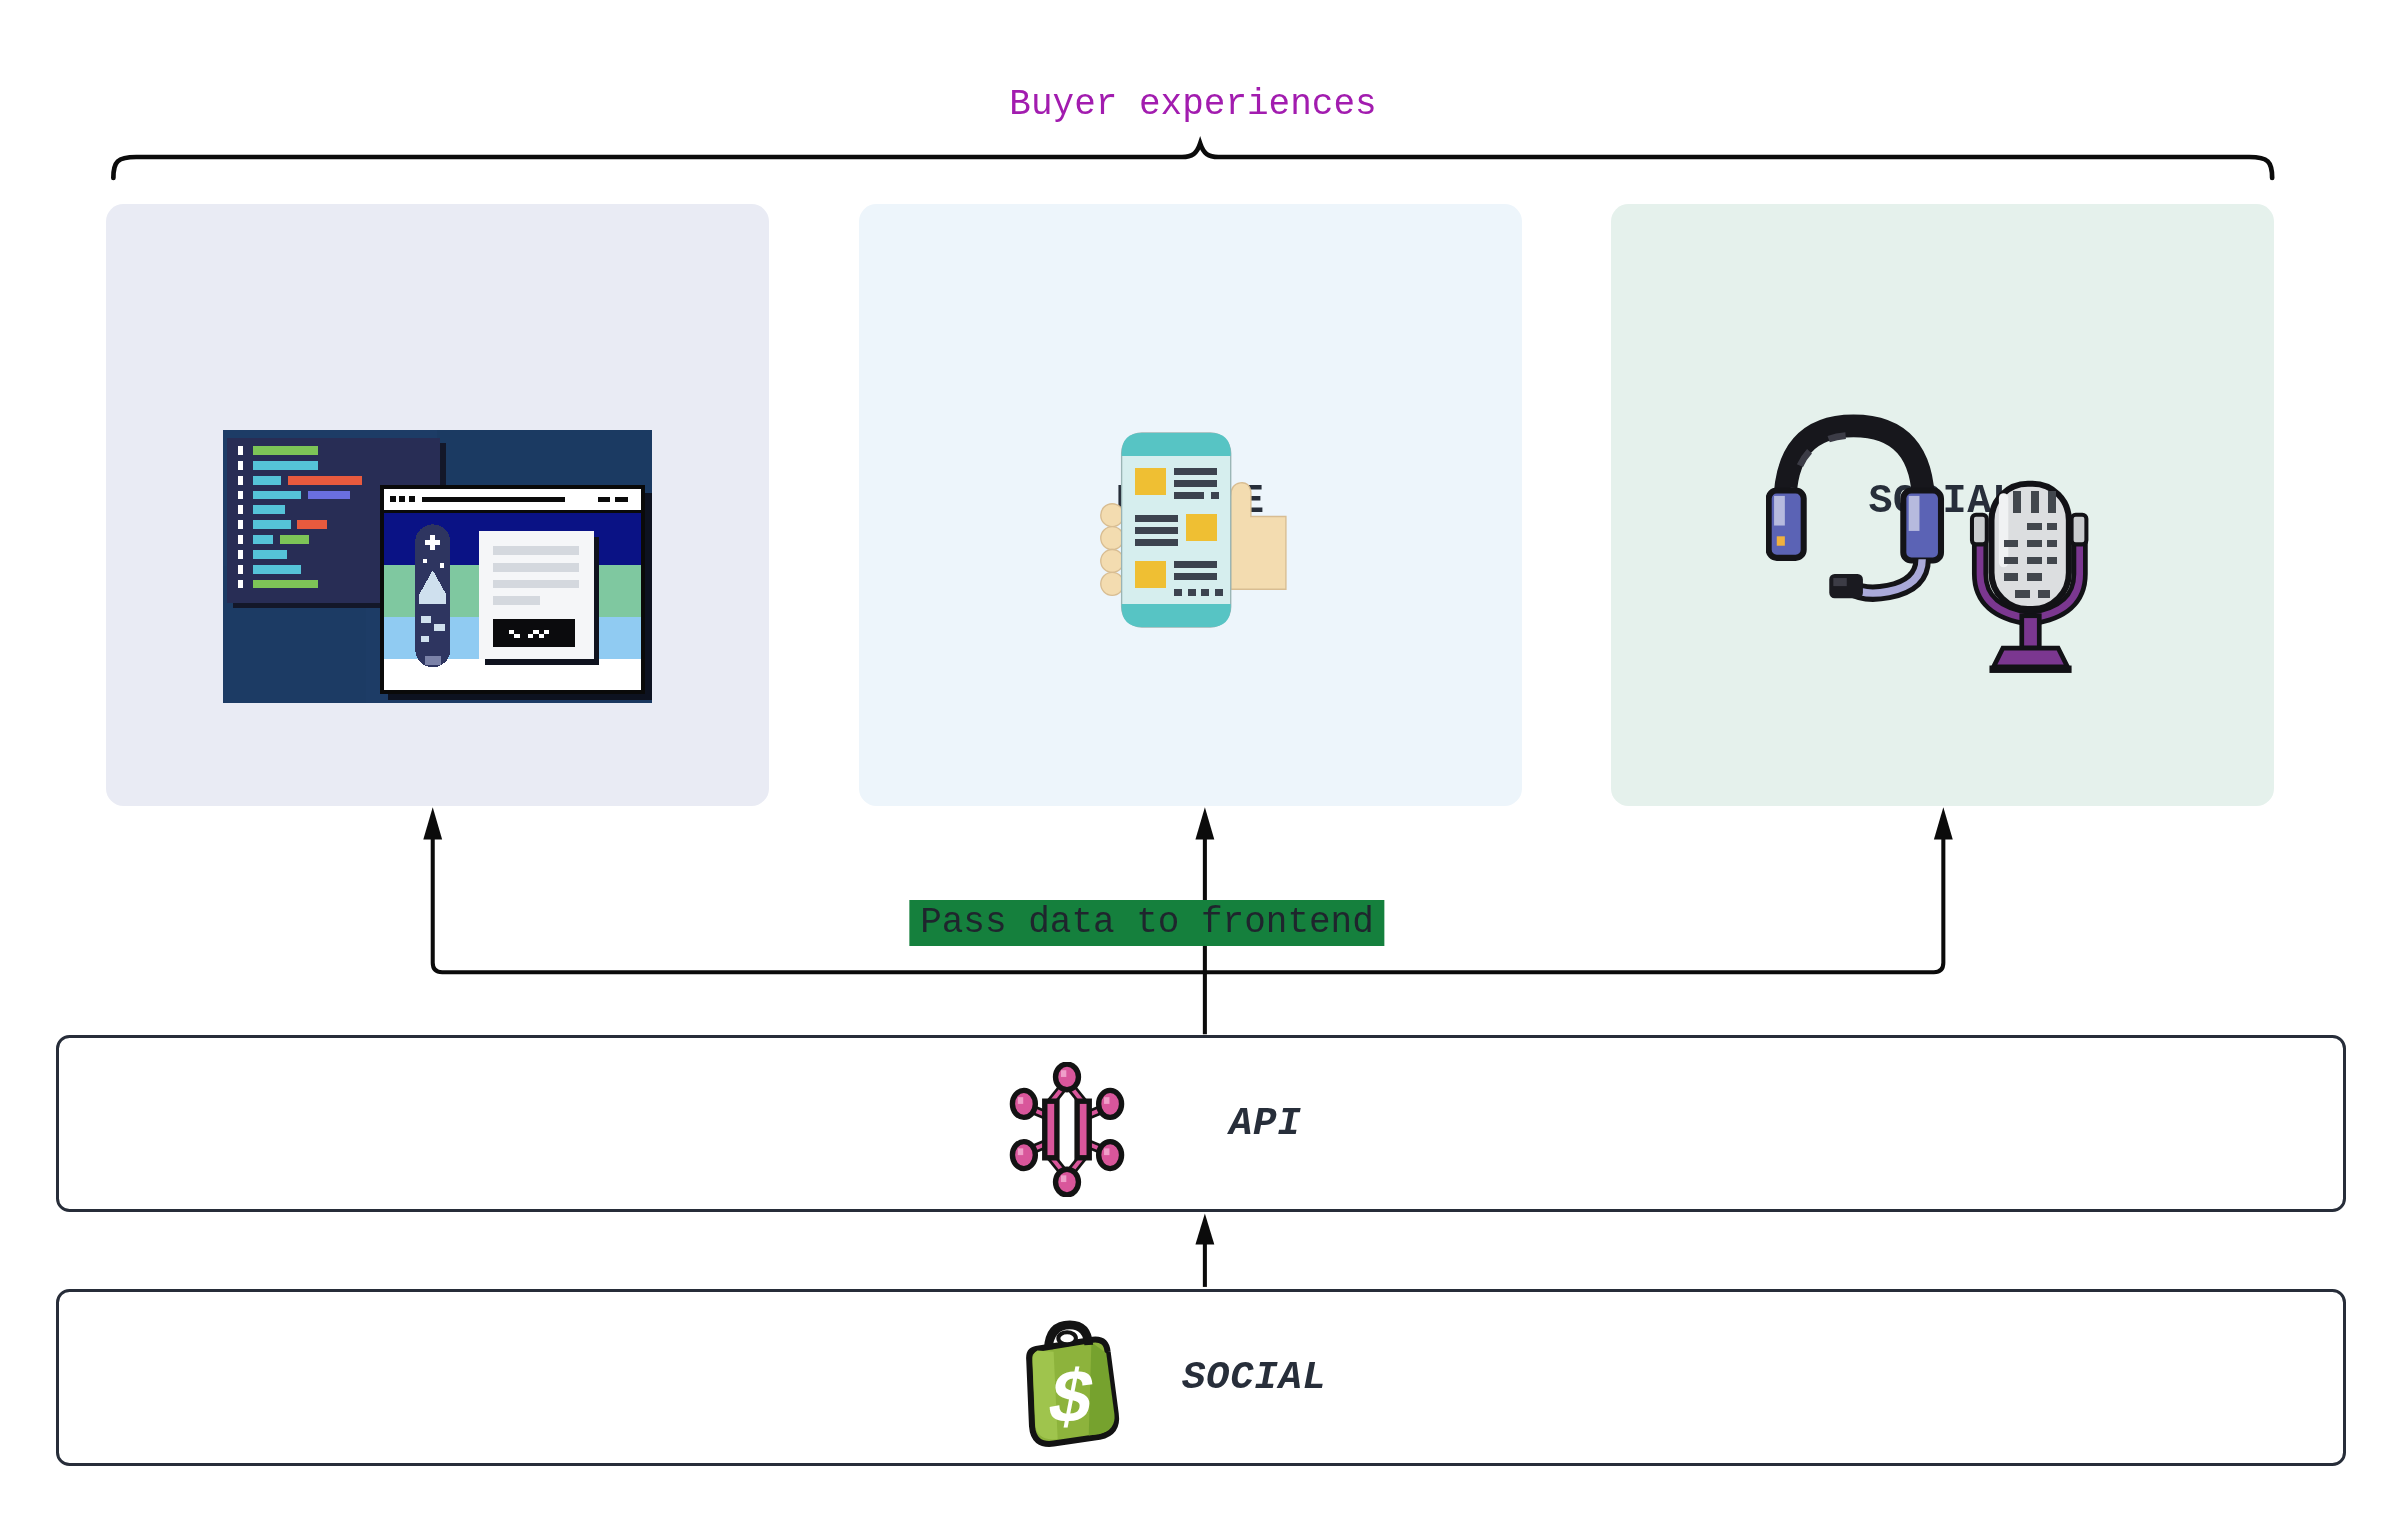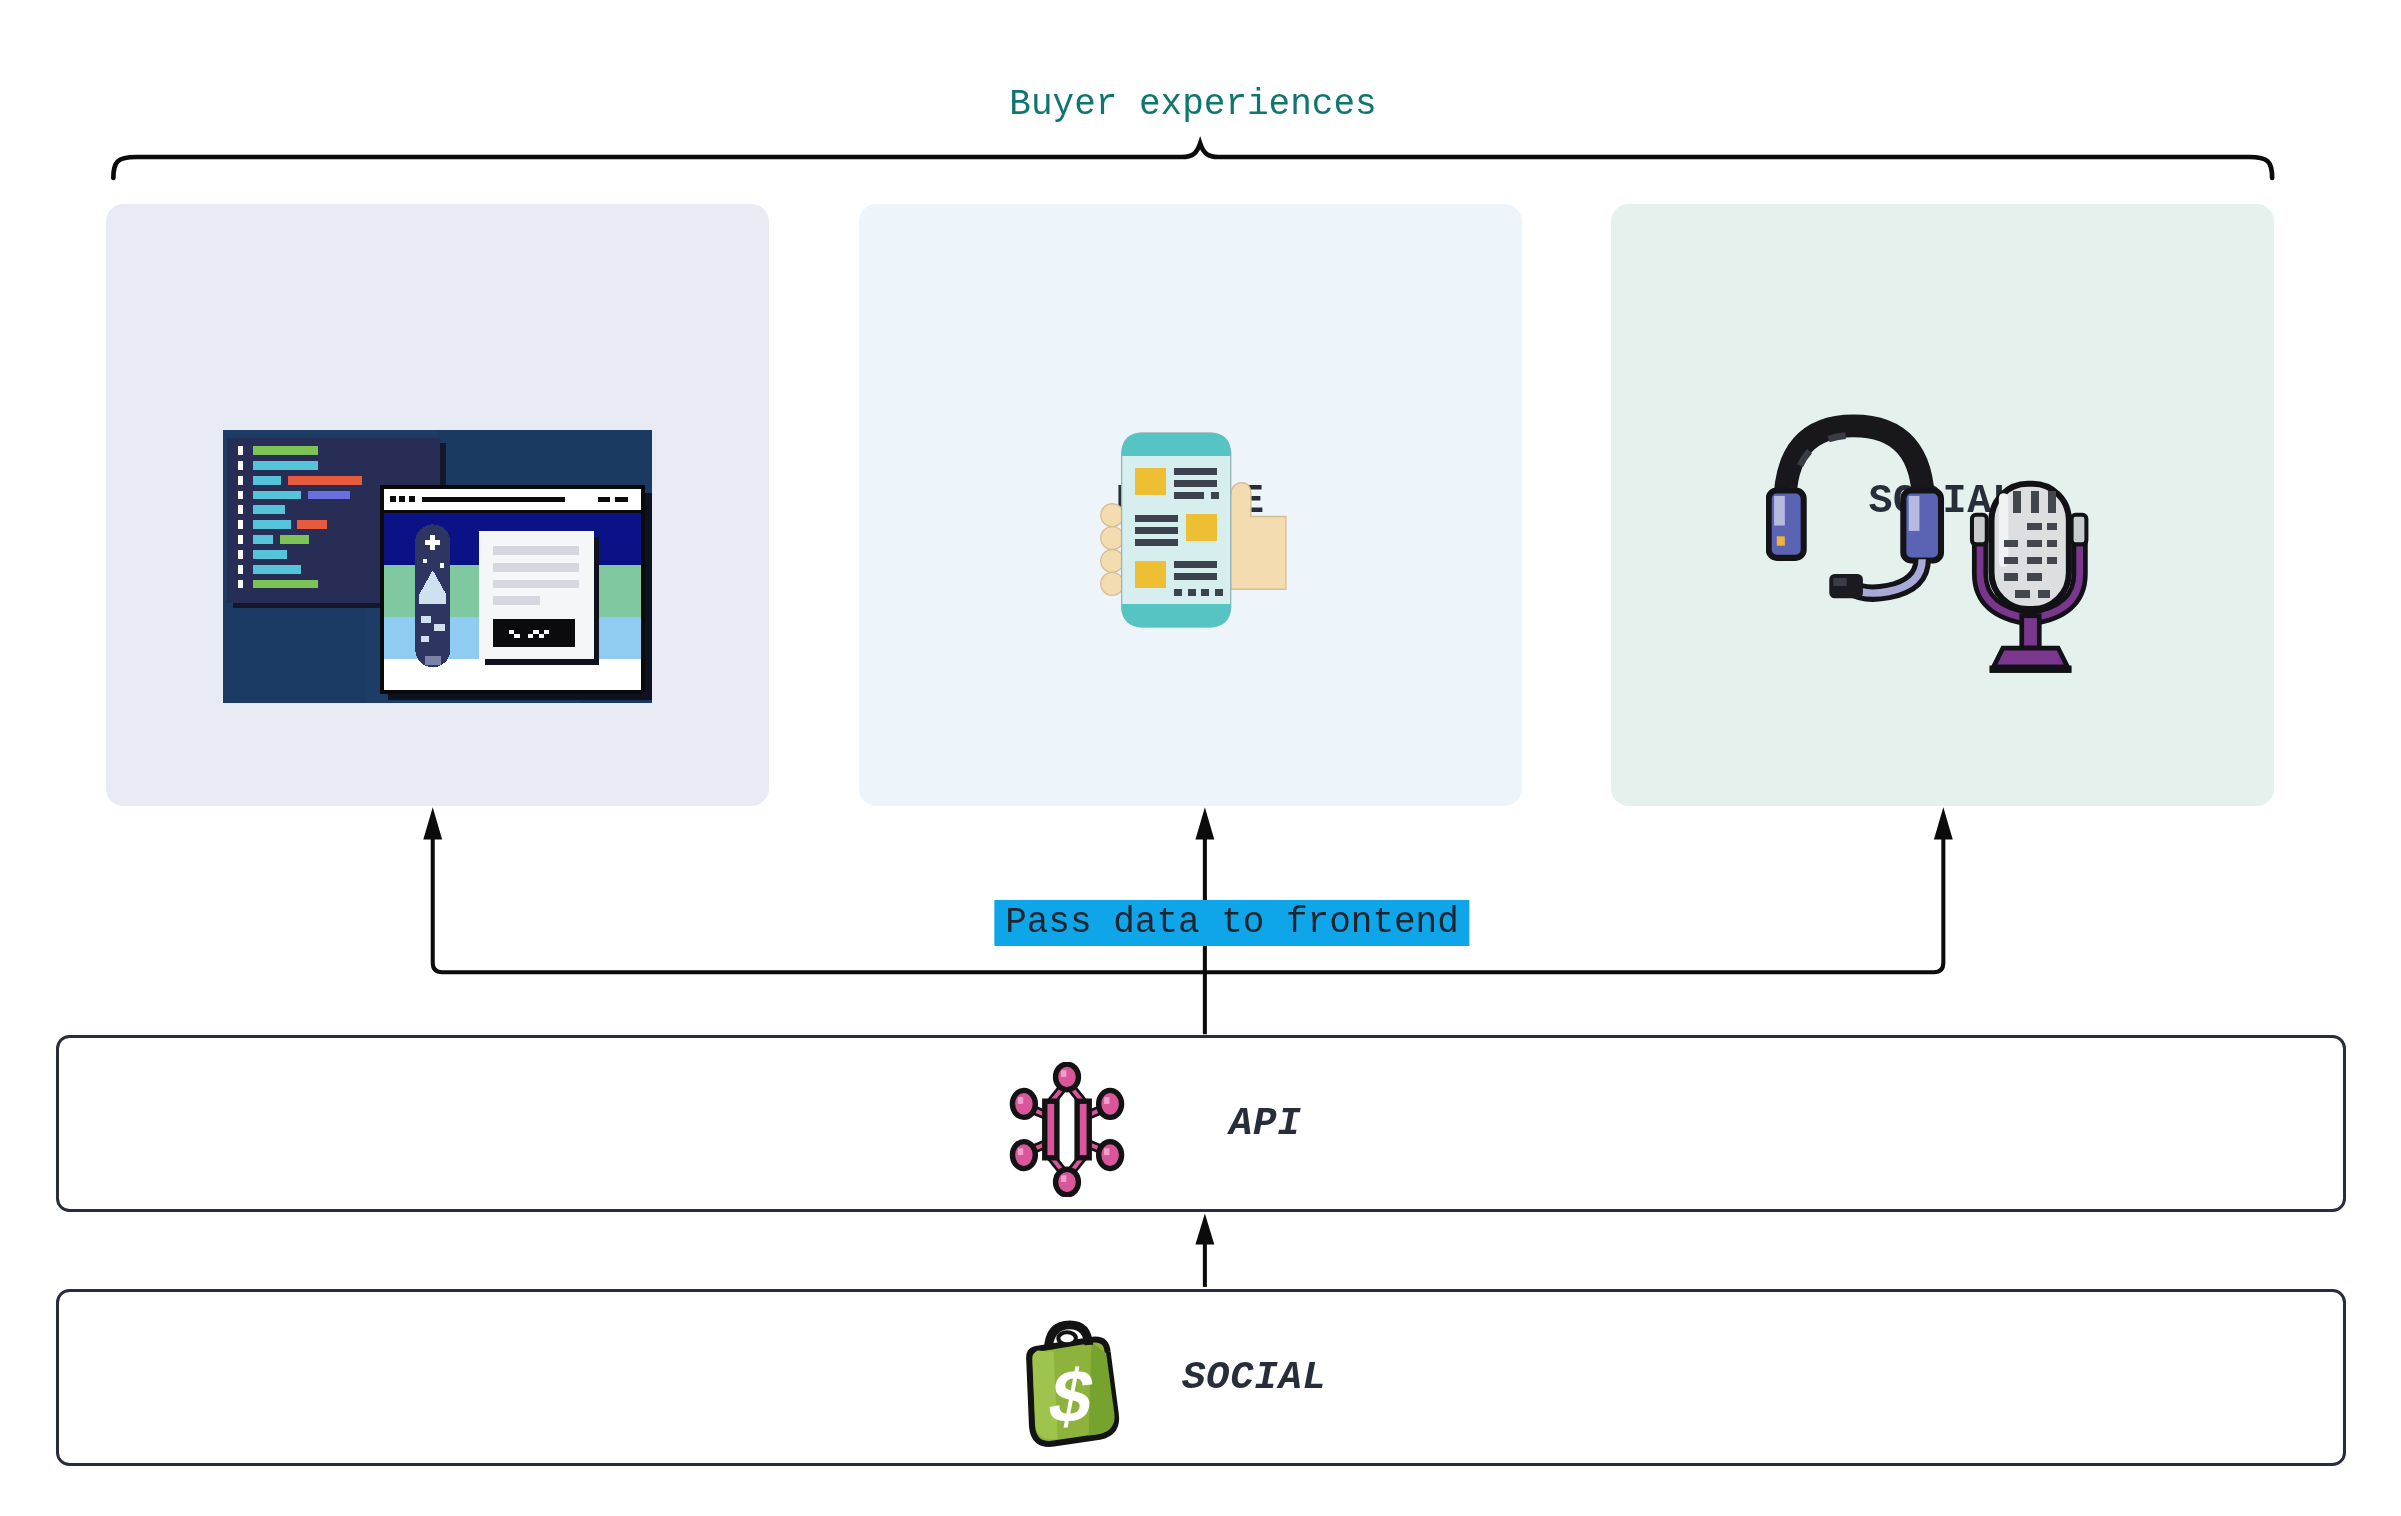--- a/index.html
+++ b/index.html
@@ -4,21 +4,21 @@
 <style>
   html,body{margin:0;padding:0;}
   body{
     width:2401px;height:1516px;position:relative;background:#ffffff;
     font-family:"Liberation Mono","DejaVu Sans Mono",monospace;
     color:#242a35;overflow:hidden;
   }
   
   .diagram-title{
     position:absolute;left:1193px;top:80px;transform:translateX(-50%);
-    font-size:36px;line-height:49px;color:#0f766e;white-space:nowrap;
+    font-size:36px;line-height:49px;color:#a21caf;white-space:nowrap;
   }
   
   #overlay{position:absolute;left:0;top:0;width:2401px;height:1516px;pointer-events:none;z-index:5;}
   
   .exp-box{
     position:absolute;top:204px;width:663px;height:602px;border-radius:17.5px;z-index:2;
   }
   .exp-box .exp-label{
     position:absolute;top:275px;left:0;width:100%;text-align:center;
     font-size:40px;font-weight:bold;letter-spacing:0.7px;color:#272e3a;
@@ -29,22 +29,22 @@
     position:absolute;left:56px;width:2290px;height:177px;background:#ffffff;
     border:3.4px solid #272d39;border-radius:13.5px;box-sizing:border-box;z-index:2;font-style:italic;
   }
   .bar-label{
     position:absolute;top:50%;transform:translateY(-50%);
     font-size:39px;font-weight:bold;letter-spacing:0.7px;color:#272e3a;white-space:nowrap;
   }
   .bar-icon{position:absolute;}
   
   .connector-label{
-    position:absolute;left:1232px;top:900px;transform:translateX(-50%);
-    background:#0ea5e9;padding:1.3px 10.8px;font-size:36px;line-height:43px;
+    position:absolute;left:1147px;top:900px;transform:translateX(-50%);
+    background:#15803d;padding:1.3px 10.8px;font-size:36px;line-height:43px;
     color:#1f252d;white-space:nowrap;z-index:6;
   }
 </style>
 </head>
 <body>
 
 <div class="diagram-title">Buyer experiences</div>
 
 <svg id="overlay" viewBox="0 0 3563 2250">
 

